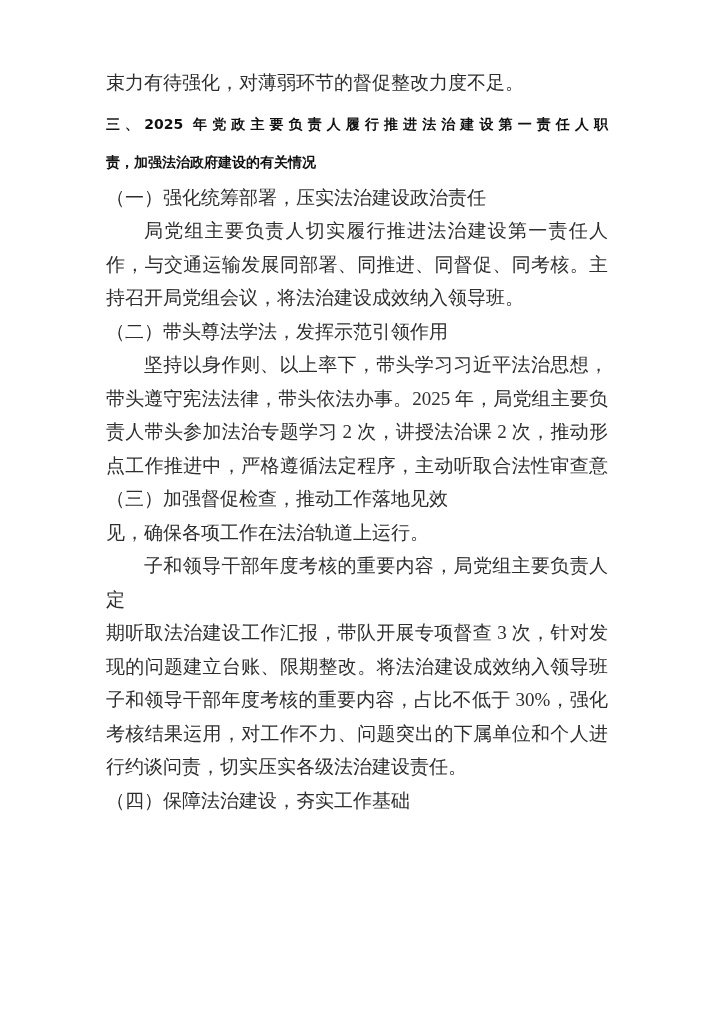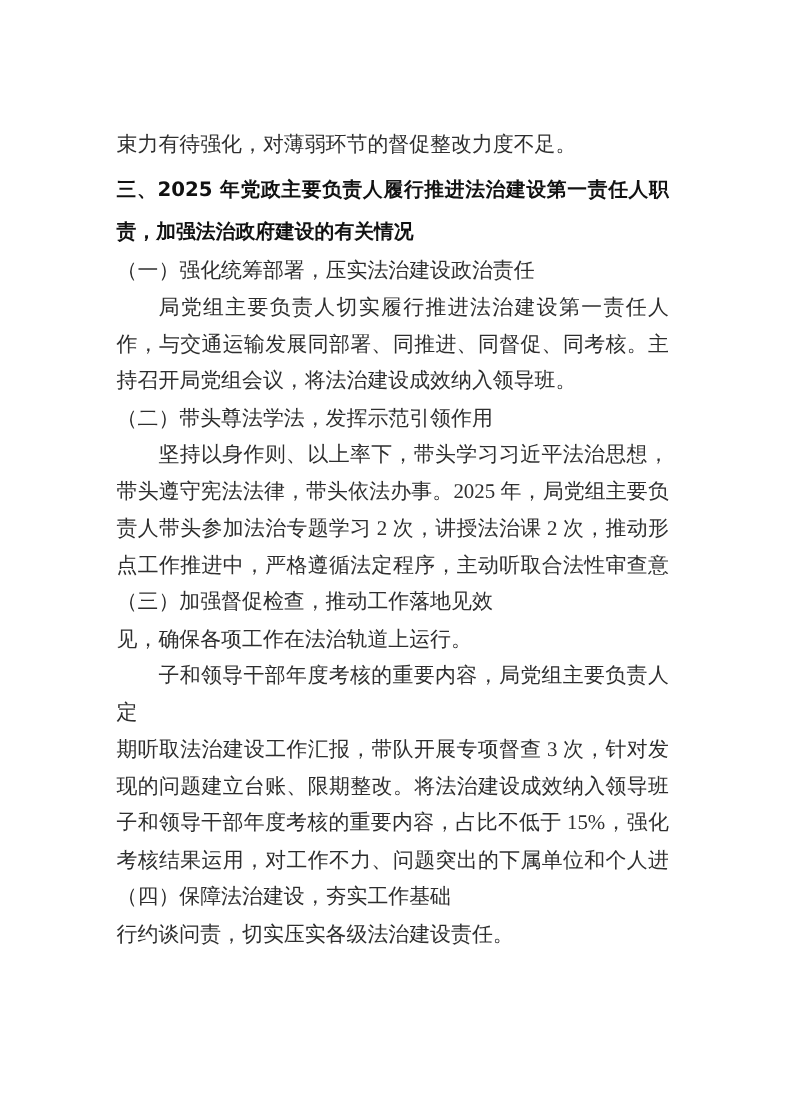--- a/index.html
+++ b/index.html
@@ -11,21 +11,21 @@
   html, body {
     width: 714px;
     height: 1010px;
     background: var(--bg);
     overflow: hidden;
   }
   .page {
     width: 714px;
     height: 1010px;
     background: var(--bg);
-    padding: 115px 106px 0 106px;
+    padding: 66px 106px 0 106px;
   }
   .content {
     width: 502px;
   }
   .line {
     font-family: "Liberation Serif", "DejaVu Serif", serif;
     font-size: 19px;
     line-height: 33.5px;
     color: var(--fg);
     text-align: justify;
@@ -33,21 +33,21 @@
   }
   .line.fill {
     text-align-last: justify;
   }
   .line.indent {
     text-indent: 2em;
   }
   .line.heading {
     font-family: "DejaVu Sans", "Liberation Sans", sans-serif;
     font-weight: bold;
-    font-size: 18px;
+    font-size: 14px;
     line-height: 38px;
     color: var(--heading-fg);
   }
   .line.body + .line.heading {
     margin-top: 5px;
   }
 </style>
 </head>
 <body>
 
@@ -63,18 +63,18 @@
       <div class="line sub">（二）带头尊法学法，发挥示范引领作用</div>
       <div class="line body fill indent">坚持以身作则、以上率下，带头学习习近平法治思想，</div>
       <div class="line body fill">带头遵守宪法法律，带头依法办事。2025 年，局党组主要负</div>
       <div class="line body fill">责人带头参加法治专题学习 2 次，讲授法治课 2 次，推动形</div>
       <div class="line body fill">点工作推进中，严格遵循法定程序，主动听取合法性审查意</div>
       <div class="line sub">（三）加强督促检查，推动工作落地见效</div>
       <div class="line body">见，确保各项工作在法治轨道上运行。</div>
       <div class="line body fill indent">子和领导干部年度考核的重要内容，局党组主要负责人定</div>
       <div class="line body fill">期听取法治建设工作汇报，带队开展专项督查 3 次，针对发</div>
       <div class="line body fill">现的问题建立台账、限期整改。将法治建设成效纳入领导班</div>
-      <div class="line body fill">子和领导干部年度考核的重要内容，占比不低于 15%，强化</div>
+      <div class="line body fill">子和领导干部年度考核的重要内容，占比不低于 30%，强化</div>
       <div class="line body fill">考核结果运用，对工作不力、问题突出的下属单位和个人进</div>
+      <div class="line body">行约谈问责，切实压实各级法治建设责任。</div>
       <div class="line sub">（四）保障法治建设，夯实工作基础</div>
-      <div class="line body">行约谈问责，切实压实各级法治建设责任。</div>
     </div>
 </div>
 
 </body></html>

